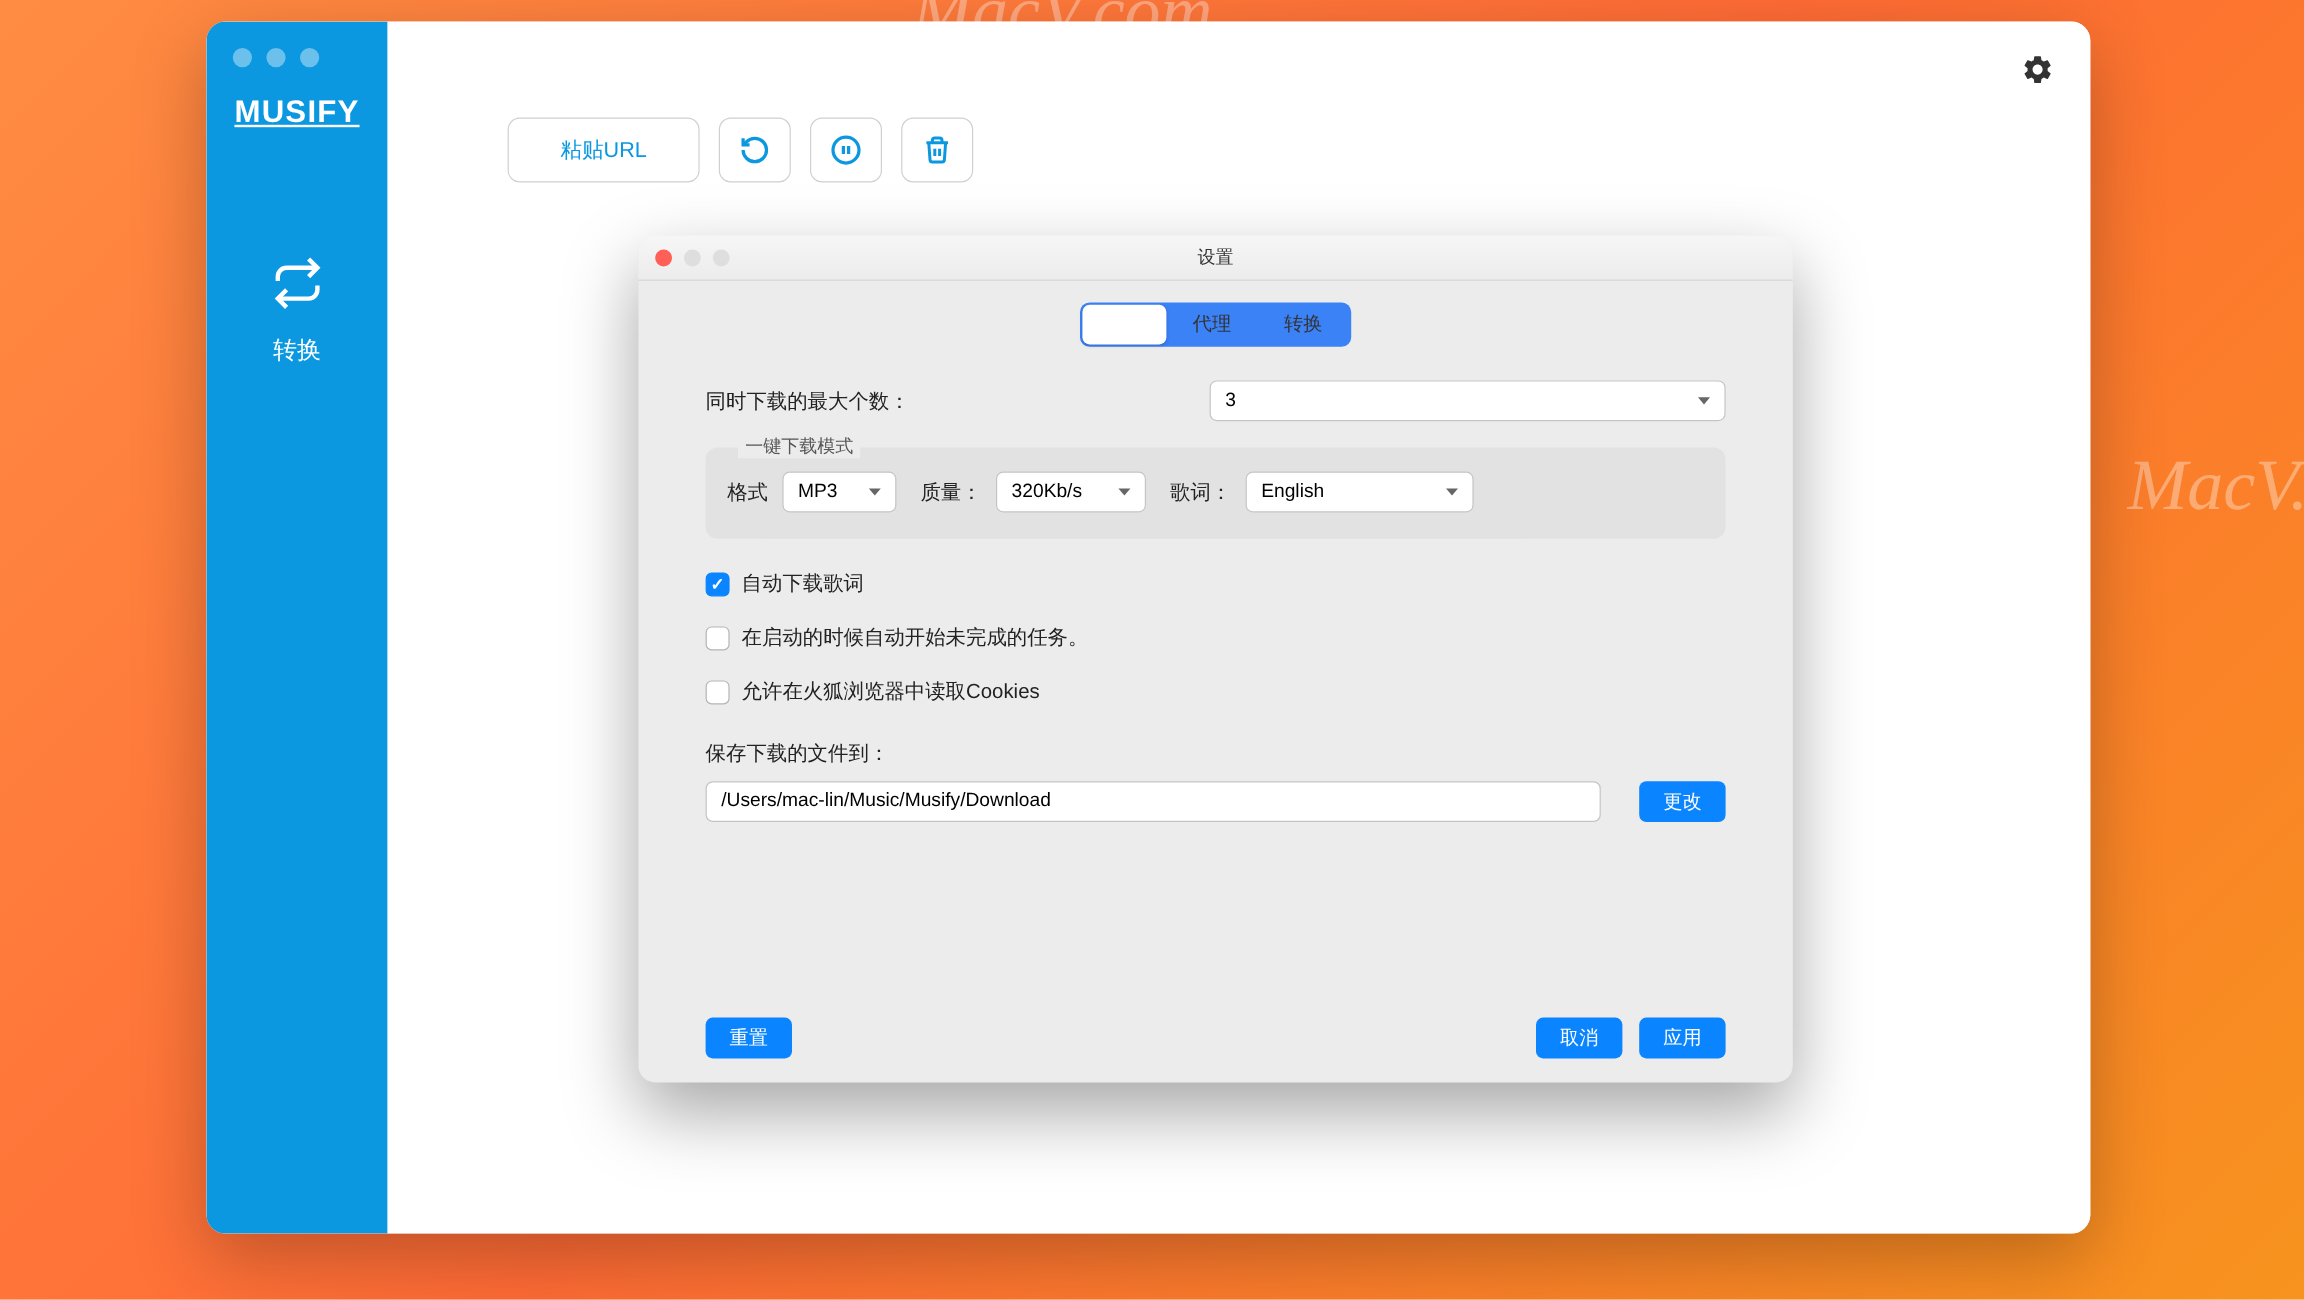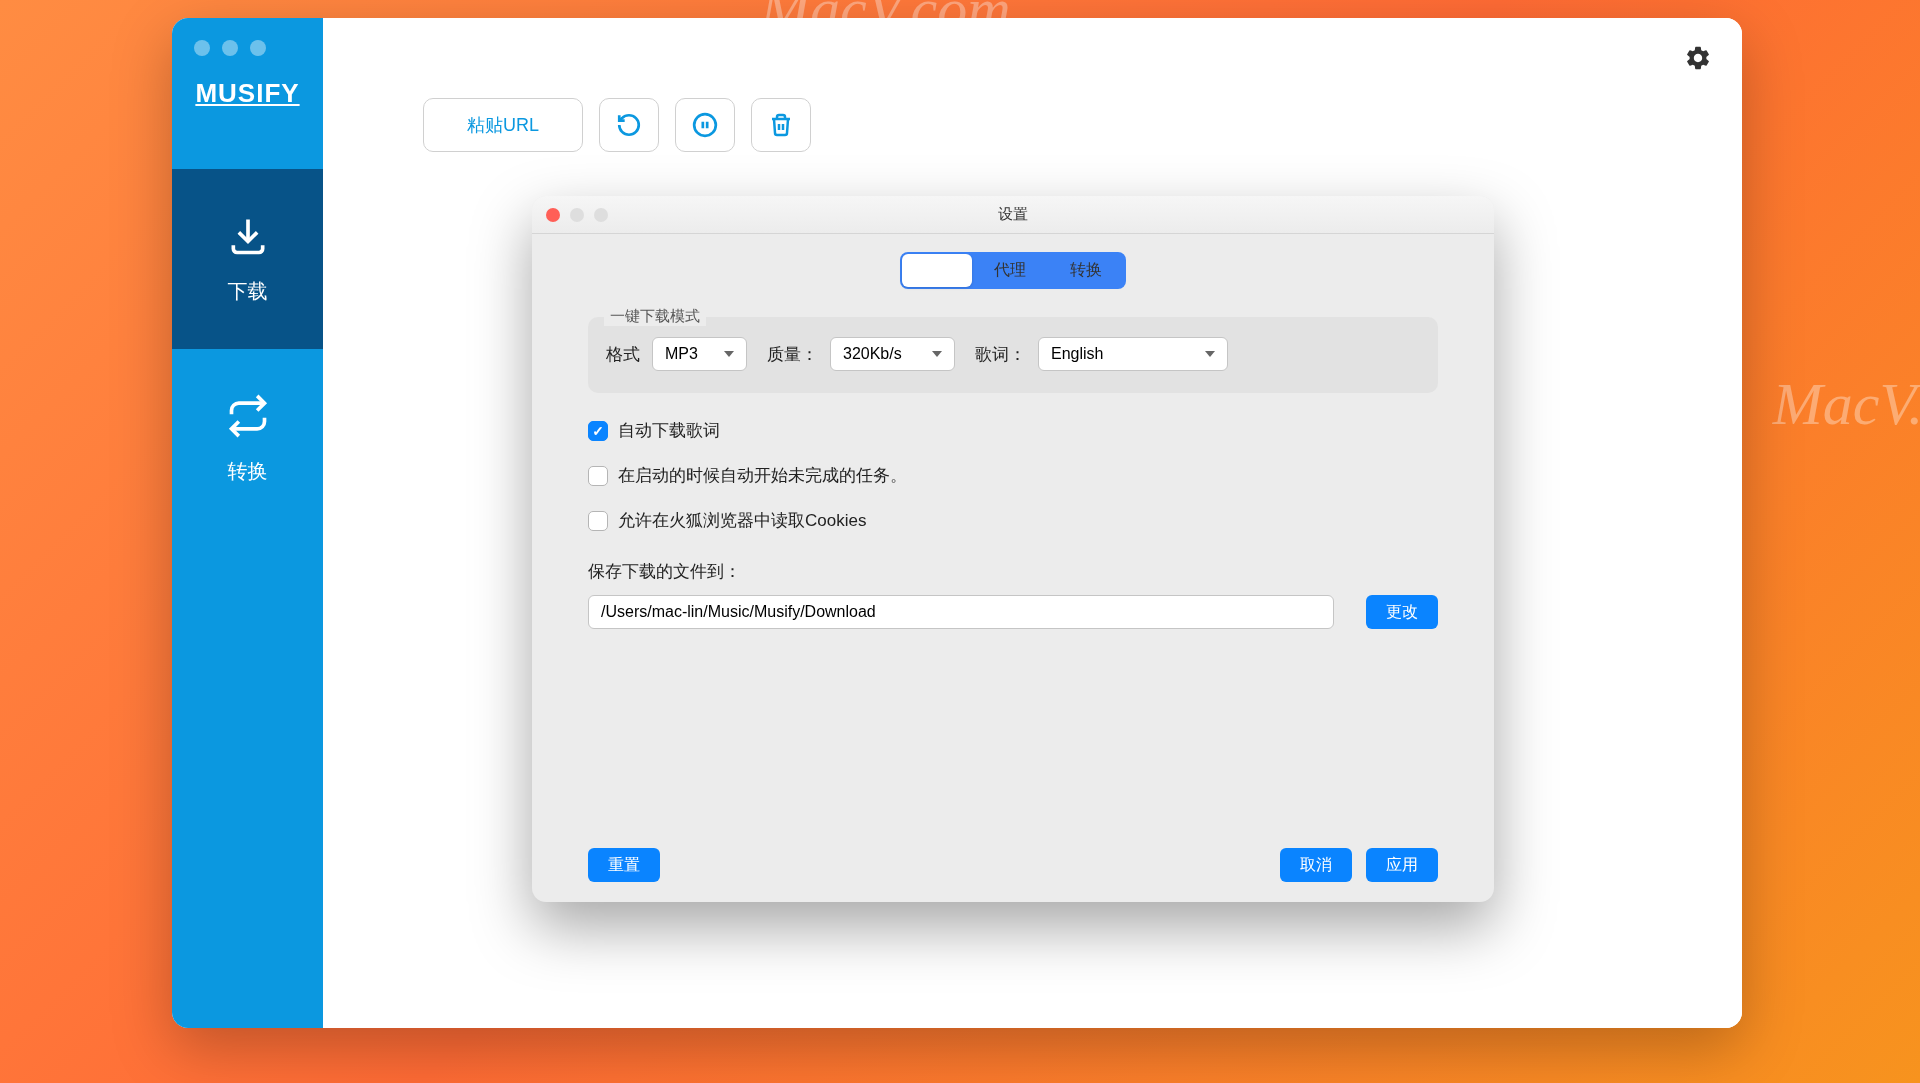--- a/index.html
+++ b/index.html
@@ -218,21 +218,21 @@
       border: none;
       background: #e2e2e2;
       border-radius: 10px;
       padding: 20px 18px 22px 18px;
       margin-bottom: 26px;
       position: relative;
     }
     .fieldset-legend {
       position: absolute;
       top: -10px;
-      left: 16px;
+      left: 27px;
       font-size: 15px;
       color: #555;
       background: #ececec;
       padding: 0 6px;
     }
     .inline-row {
       display: flex;
       align-items: center;
       gap: 12px;
     }
@@ -309,30 +309,20 @@
 <div class="main-window">
   <div class="traffic-lights-main">
     <div class="traffic-dot"></div>
     <div class="traffic-dot"></div>
     <div class="traffic-dot"></div>
   </div>
 
   <div class="sidebar">
     <div class="app-logo">MUSIFY</div>
 
-    <div class="sidebar-item active">
-      <div class="icon-box">
-        <svg viewBox="0 0 24 24" fill="none" stroke="#fff" stroke-width="2">
-          <path d="M4 17v2a2 2 0 002 2h12a2 2 0 002-2v-2"></path>
-          <path d="M7 10l5 5 5-5"></path>
-          <path d="M12 15V3"></path>
-        </svg>
-      </div>
-      <span class="sidebar-label">下载</span>
-    </div>
 
     <div class="sidebar-item">
       <div class="icon-box">
         <svg viewBox="0 0 24 24" fill="none" stroke="#fff" stroke-width="2">
           <path d="M17 1l4 4-4 4"></path>
           <path d="M3 11V9a4 4 0 014-4h14"></path>
           <path d="M7 23l-4-4 4-4"></path>
           <path d="M21 13v2a4 4 0 01-4 4H3"></path>
         </svg>
       </div>
@@ -387,20 +377,27 @@
 
   <div class="dialog-body">
     <div class="tab-bar">
       <div class="tab-group">
         <div class="tab active" style="width:70px;"></div>
         <div class="tab">代理</div>
         <div class="tab">转换</div>
       </div>
     </div>
 
+    <div class="form-row">
+      <span class="form-label" style="width:420px;">同时下载的最大个数：</span>
+      <div class="select-box" style="flex:1;">
+        <span>3</span>
+        <div class="chevron"></div>
+      </div>
+    </div>
 
     <div class="fieldset">
       <div class="fieldset-legend">一键下载模式</div>
       <div class="inline-row">
         <span class="form-label">格式</span>
         <div class="select-box" style="width:95px;">
           <span>MP3</span>
           <div class="chevron"></div>
         </div>
         <span class="form-label" style="margin-left:8px;">质量：</span>

